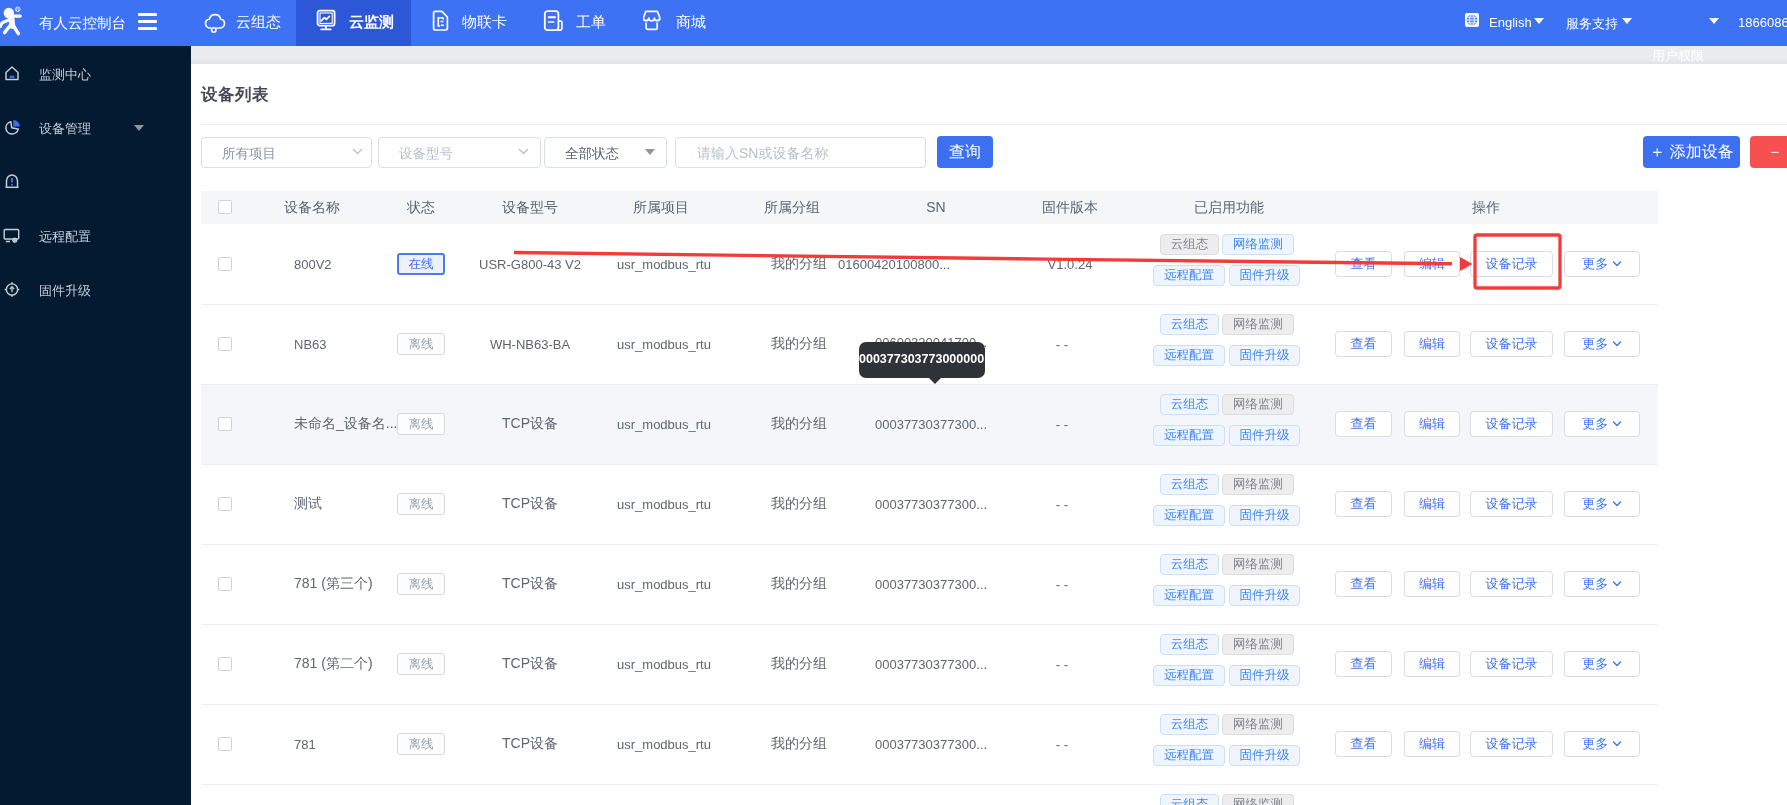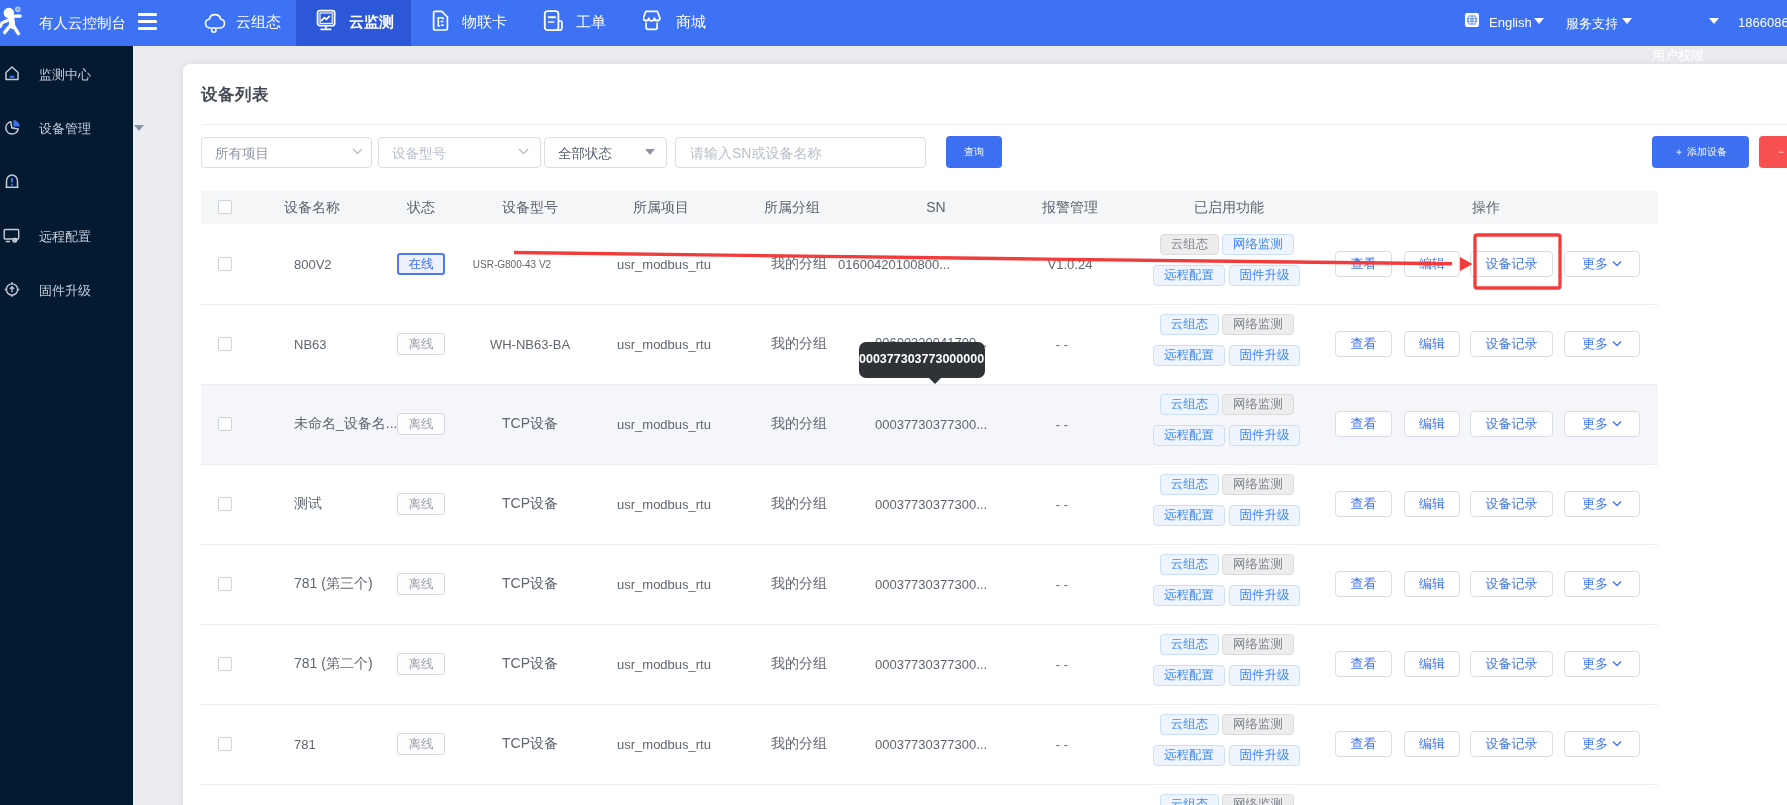--- a/index.html
+++ b/index.html
@@ -8,32 +8,32 @@
 .abs { position:absolute; }
 
 #topbar { position:absolute; left:0; top:0; width:1787px; height:46px; background:#3d72f4; z-index:30; }
 #topbar .logo-text { position:absolute; left:39px; top:14px; color:#fff; font-size:14.5px; }
 .navitem { position:absolute; top:0; height:46px; color:#fff; font-size:15px; }
 #nav-active { position:absolute; left:296px; top:0; width:115px; height:46px; background:#2c58d8; }
 .nav-txt { position:absolute; top:13px; }
 .tr-txt { position:absolute; top:15px; color:#fff; font-size:13px; }
 .tr-car { position:absolute; top:17.5px; width:0; height:0; border-left:5.5px solid transparent; border-right:5.5px solid transparent; border-top:6.5px solid #fff; }
 
-#sidebar { position:absolute; left:0; top:46px; width:133px; height:759px; background:#041a30; z-index:20;text-decoration:underline; }
+#sidebar { position:absolute; left:0; top:46px; width:191px; height:759px; background:#041a30; z-index:20;text-decoration:underline; }
 .side-item { position:absolute; left:0; width:165px; height:54px; }
 .side-txt { position:absolute; left:39px; top:19px; color:#c3cdda; font-size:13px; }
 .side-car { position:absolute; left:134px; top:24px; width:0; height:0; border-left:5px solid transparent; border-right:5px solid transparent; border-top:6px solid #8a94a4; }
 
 #card { position:absolute; left:183px; top:64px; width:1637px; height:758px; background:#fff; border-radius:7px; box-shadow:0 0 8px rgba(0,0,0,.07); z-index:1; }
 #title { position:absolute; left:201px; top:84px; font-size:16.5px; font-weight:bold; color:#454b54; z-index:2; letter-spacing:0.5px;}
 #divider { position:absolute; left:202px; top:124px; width:1590px; height:1px; background:#e9ecf1; z-index:2; }
 
 .sel { position:absolute; top:137px; height:31px; background:#fff; border:1px solid #d9dde4; border-radius:4px; z-index:2; }
-.sel-txt { position:absolute; top:7px; font-size:13.5px; }
-.btn-primary { position:absolute; background:#3c70f0; color:#fff; font-size:10px; border-radius:4px; text-align:center; z-index:2;margin-left:9px; }
+.sel-txt { position:absolute; top:7px; font-size:13.5px;margin-left:7px; }
+.btn-primary { position:absolute; background:#3c70f0; color:#fff; font-size:16px; border-radius:4px; text-align:center; z-index:2; }
 
 #thead { position:absolute; left:201px; top:191px; width:1457px; height:33px; background:#f5f6f8; z-index:2; }
 .th { position:absolute; top:8px; font-size:14px; color:#5d6470; transform:translateX(-50%); white-space:nowrap; }
 .row-sep { position:absolute; left:201px; width:1457px; height:1px; background:#ecEEf3; background:#eceef3; z-index:2; }
 #hoverrow { position:absolute; left:201px; top:384px; width:1457px; height:80px; background:#f4f6fa; z-index:1; }
 .cell { position:absolute; font-size:14px; color:#5f6670; transform:translate(-50%,-50%); white-space:nowrap; z-index:3; }
 .cell-l { position:absolute; font-size:14px; color:#5f6670; transform:translateY(-50%); white-space:nowrap; z-index:3;margin-left:20px; }
 .ckb { position:absolute; left:218px; width:14px; height:14px; border:1px solid #ced2d9; border-radius:2px; background:#fff; z-index:3; }
 .badge { position:absolute; width:48px; height:22px; border-radius:3px; font-size:12.5px; text-align:center; line-height:20px; transform:translate(-50%,-50%); z-index:3; }
 .badge-on { border:2px solid #4a7bf0; color:#3f6ff0; background:#eef1fb; line-height:18px; }
@@ -181,31 +181,31 @@
 <div class="abs" style="left:645px; top:149px; width:0; height:0; border-left:5.5px solid transparent; border-right:5.5px solid transparent; border-top:6.5px solid #8d96a4; z-index:3;"></div>
 
 <div id="thead">
   <div class="ckb" style="left:17px; top:9px; position:absolute;"></div>
   <div class="th" style="left:111px;">设备名称</div>
   <div class="th" style="left:220px;">状态</div>
   <div class="th" style="left:329px;">设备型号</div>
   <div class="th" style="left:460px;">所属项目</div>
   <div class="th" style="left:591px;">所属分组</div>
   <div class="th" style="left:735px;">SN</div>
-  <div class="th" style="left:869px;">报警管理</div>
+  <div class="th" style="left:869px;">固件版本</div>
   <div class="th" style="left:1028px;">已启用功能</div>
   <div class="th" style="left:1285px;">操作</div>
 </div>
 <div id="hoverrow"></div>
 <div id="rows">
 
 <div class="ckb" style="top:257px;"></div>
 <div class="cell-l" style="left:274px; top:264px; font-size:13px;">800V2</div>
 <div class="badge badge-on" style="left:421px; top:264px;">在线</div>
-<div class="cell" style="left:512px; top:264px; font-size:10px;">USR-G800-43 V2</div>
+<div class="cell" style="left:530px; top:264px; font-size:13px;">USR-G800-43 V2</div>
 <div class="cell" style="left:664px; top:264px; font-size:13px;">usr_modbus_rtu</div>
 <div class="cell" style="left:799px; top:264px;">我的分组</div>
 <div class="cell" style="left:894px; top:264px; font-size:13px;">01600420100800...</div>
 <div class="cell" style="left:1070px; top:264px; font-size:13px;">V1.0.24</div>
 <div class="tag tag-g" style="left:1160px; top:234px; width:59px;">云组态</div>
 <div class="tag tag-b" style="left:1222px; top:234px; width:72px;">网络监测</div>
 <div class="tag tag-b" style="left:1153px; top:265px; width:72px;">远程配置</div>
 <div class="tag tag-b" style="left:1229px; top:265px; width:71px;">固件升级</div>
 <div class="obtn" style="left:1335px; top:251px; width:57px;">查看</div>
 <div class="obtn" style="left:1404px; top:251px; width:56px;">编辑</div>

